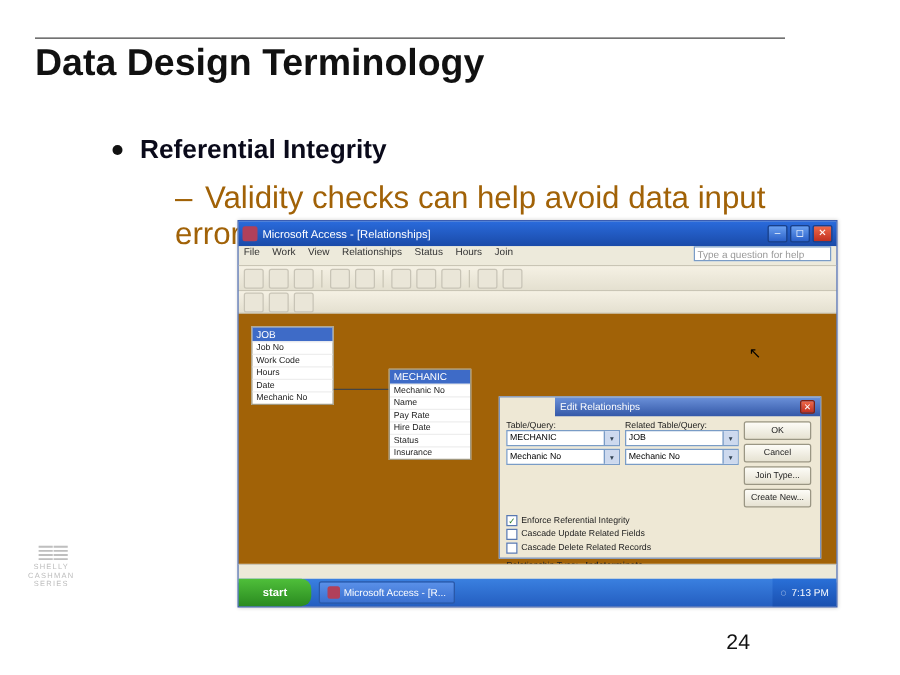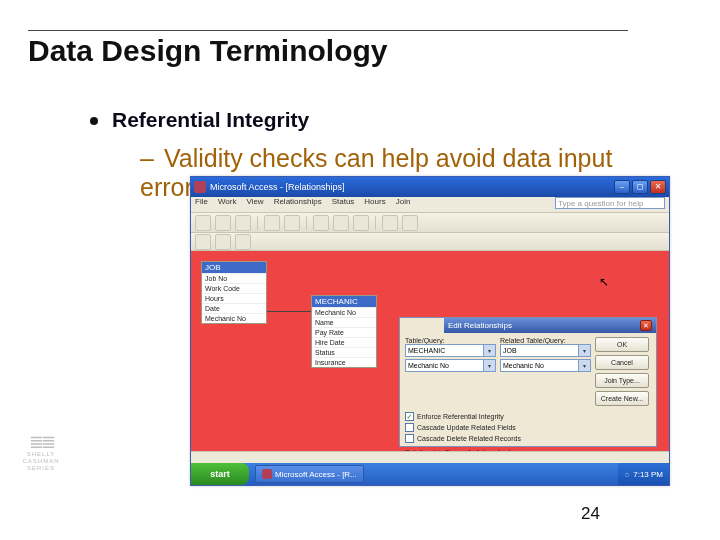--- a/index.html
+++ b/index.html
@@ -22,21 +22,21 @@
   .xp-titlebar .ttl { flex: 1; font-size: 9px; }
   .winbtn { width: 16px; height: 14px; margin-left: 2px; background: linear-gradient(#6aa0f0,#2a60c8); border: 1px solid #1a4088; border-radius: 2px; display: flex; align-items: center; justify-content: center; color: #fff; font-size: 8px; line-height: 1; }
   .winbtn.close { background: linear-gradient(#f06a4a,#c03020); }
   .menubar { height: 16px; background: #edeadb; border-bottom: 1px solid #c9c5b5; display: flex; padding: 0 4px; color: #333; }
   .menubar span { margin-right: 10px; }
   .menubar .help-box { margin-left: auto; width: 110px; height: 12px; background: #fff; border: 1px solid #7a9cc6; color: #999; padding: 0 2px; font-size: 8px; display: flex; align-items: center; }
   .toolbar { height: 20px; background: linear-gradient(#f5f1e4,#e4e0d0); border-bottom: 1px solid #c9c5b5; display: flex; align-items: center; padding: 0 4px; gap: 4px; }
   .tbtn { width: 16px; height: 16px; background: #eae6d8; border: 1px solid #c8c4b6; border-radius: 2px; }
   .toolbar .sep { width: 1px; height: 14px; background: #c9c5b5; margin: 0 2px; }
   .toolbar2 { height: 18px; background: linear-gradient(#f5f1e4,#e4e0d0); border-bottom: 1px solid #c9c5b5; display: flex; align-items: center; padding: 0 4px; gap: 4px; }
-  .canvas { position: relative; height: 200px; background: #ef4444; overflow: hidden; }
+  .canvas { position: relative; height: 200px; background: #a16207; overflow: hidden; }
   .tablebox { position: absolute; width: 66px; background: #fff; border: 1px solid #a09880; }
   .tablebox .th { background: #3e6bc7; color: #fff; font-size: 8px; padding: 1px 3px; }
   .tablebox .fld { font-size: 7px; padding: 1px 3px; color: #222; border-top: 1px solid #eee; }
   #tb-job { top: 10px; left: 10px; }
   #tb-mech { top: 44px; left: 120px; }
   .joinline { position: absolute; top: 60px; left: 76px; width: 44px; height: 0; border-top: 1px solid #444; }
   .cursor { position: absolute; top: 24px; right: 60px; font-size: 12px; color: #000; }
 
   .dialog { position: absolute; top: 66px; left: 208px; width: 258px; height: 130px; background: #eee8d5; border: 1px solid #7a94c0; }
   .dialog .dlg-title { height: 15px; background: linear-gradient(#6a90d8,#3458a8); color: #fff; font-size: 8px; padding: 1px 4px; display:flex; align-items:center;margin-left:44px; }

